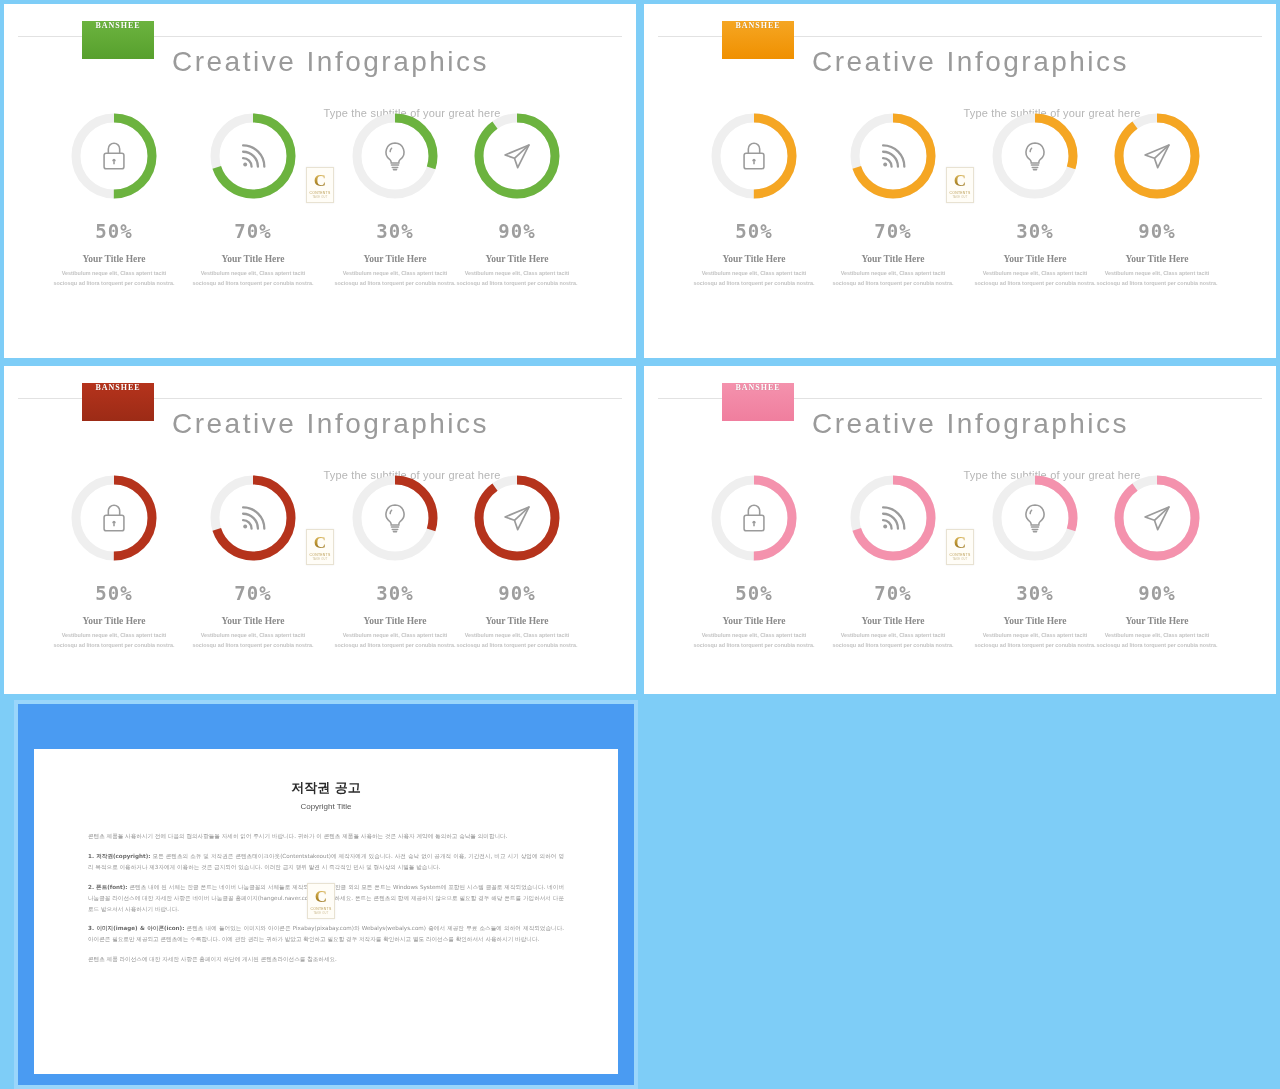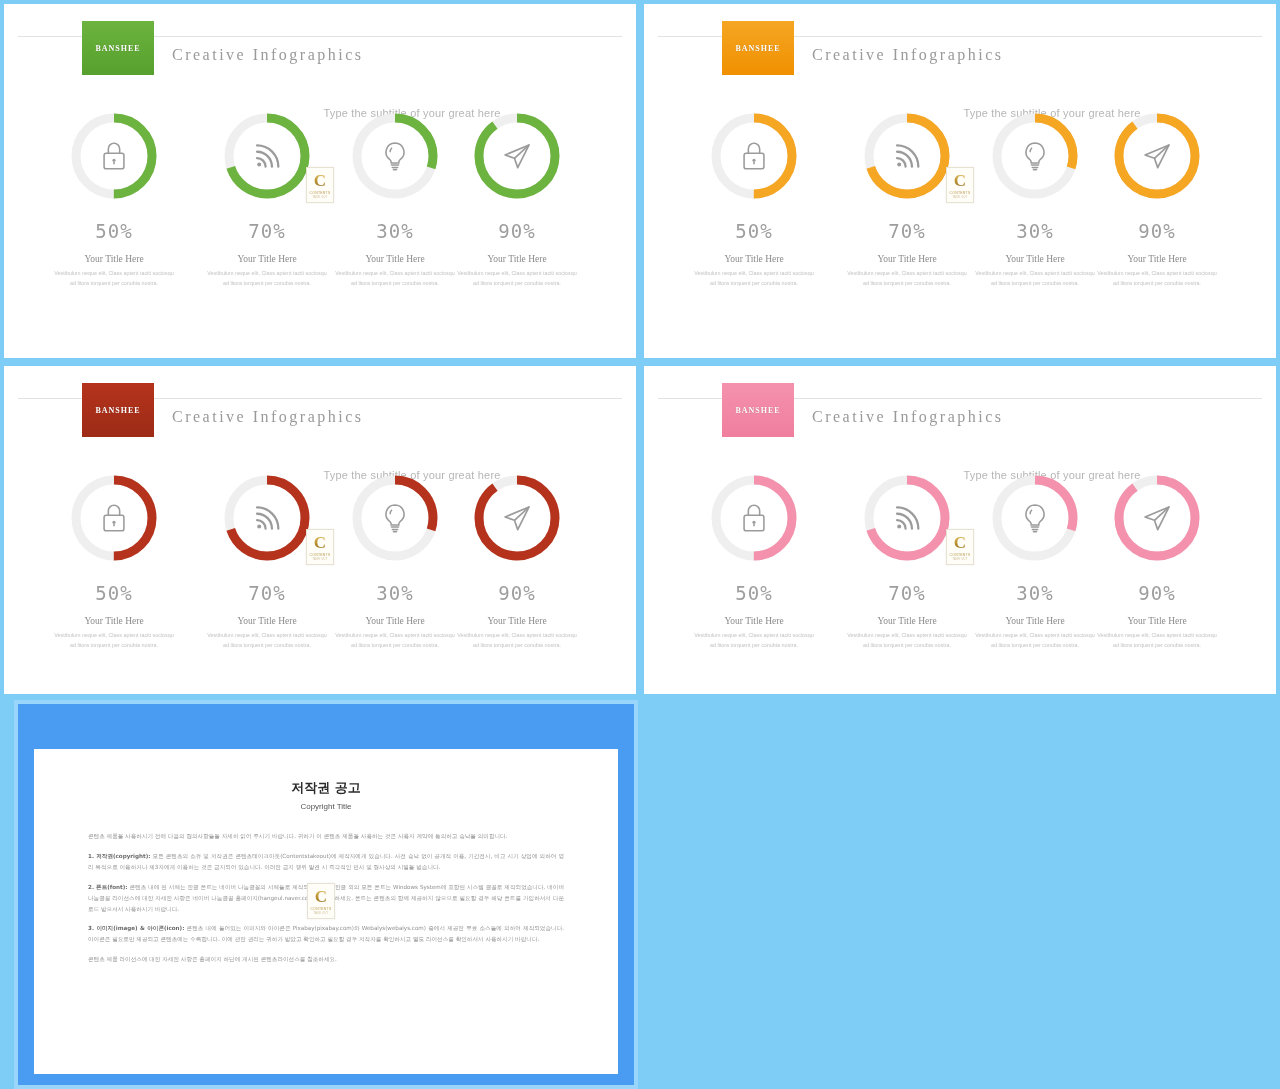--- a/index.html
+++ b/index.html
@@ -33,36 +33,36 @@
   
   .rule {
     position: absolute;
     left: 14px; right: 14px; top: 32px;
     height: 1px; background: #e2e2e2;
   }
 
   .logo {
     position: absolute;
     left: 78px; top: 17px;
-    width: 72px; height: 54px;
-    display: flex; align-items: center; justify-content: center;
+    width: 72px; height: 38px;
+    display: flex; align-items: flex-start; justify-content: center;
     padding-bottom: 0;
   }
   .logo-text {
     font-size: 8px; letter-spacing: 1px; color: #ffffff;
     font-family: "Liberation Serif", serif;
     font-weight: bold;
     text-shadow: 0 0 1px rgba(0,0,0,.25);
   }
 
   .title {
     position: absolute;
     left: 168px; top: 42px;
-    font-family: Liberation Serif, serif;
-    font-size: 16px;
+    font-family: Liberation Sans, sans-serif;
+    font-size: 28px;
     letter-spacing: 2.5px;
     color: #9a9a9a;
     font-weight: 400;
     white-space: nowrap;
   }
   .subtitle {
     position: absolute;
     left: 168px; top: 74px;
     width: 480px;
     text-align: center;
@@ -73,23 +73,24 @@
     margin-top: 29px;
   }
 
   
   .rings { position: absolute; left: 40px; top: 100px; width: 560px; height: 220px; }
   .ring-col {
     position: absolute;
     top: 0;
     width: 140px;
     text-align: center;
+    font-weight: bold;
   }
   .ring-col.c0 { left: 0px; }
-  .ring-col.c1 { left: 153px; }
+  .ring-col.c1 { left: 139px; }
   .ring-col.c2 { left: 281px; text-align: center; }
   .ring-col.c3 { left: 403px; }
 
   .ring-wrap {
     position: relative;
     width: 92px; height: 92px;
     margin: 6px auto 0;
   }
   .ring-wrap svg { display: block; width: 92px; height: 92px; transform: rotate(-90deg); }
   .ring-icon {

